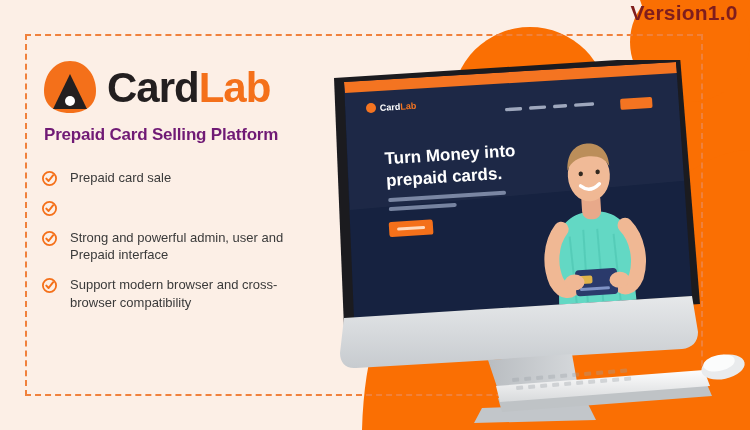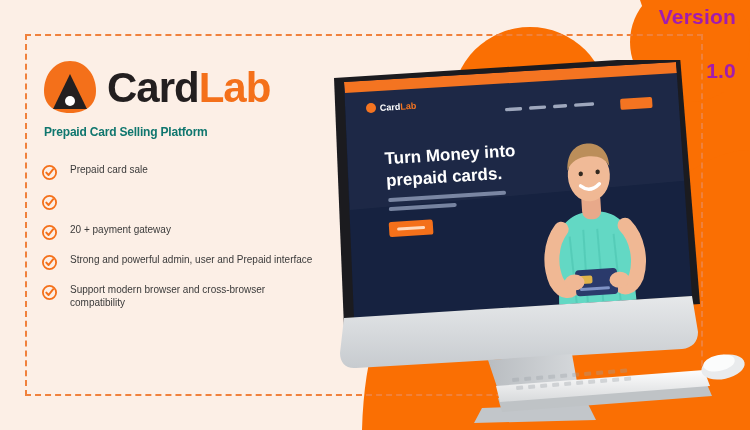--- a/index.html
+++ b/index.html
@@ -17,47 +17,47 @@
   
   .dashed-frame{
     position:absolute;left:25px;top:34px;width:674px;height:358px;
     border:2px dashed #f0813c;
     z-index:3;pointer-events:none;
   }
 
   
   .version-badge{
     position:absolute;right:14px;top:2px;width:104px;height:84px;
-    z-index:6;display:flex;flex-direction:column;align-items:flex-end;justify-content:center;
-    color:#a21caf;line-height:1.06;text-align:center;
+    z-index:6;display:flex;flex-direction:row;align-items:flex-start;justify-content:center;
+    color:#7f1d1d;line-height:1.06;text-align:center;
   }
   .version-badge .v-word{font-size:21px;font-weight:bold;letter-spacing:.2px;}
-  .version-badge .v-num{font-size:21px;font-weight:bold;letter-spacing:.2px;margin-top:32px;}
+  .version-badge .v-num{font-size:21px;font-weight:bold;letter-spacing:.2px;}
 
   
   .left-col{position:absolute;left:42px;top:58px;width:300px;z-index:5;}
 
   .brand-row{display:flex;align-items:center;gap:9px;height:60px;}
   .brand-mark{position:relative;width:56px;height:58px;flex:0 0 56px;}
   .wordmark{font-size:42px;font-weight:bold;letter-spacing:-1px;line-height:1;}
   .wm-card{color:#231f20;}
   .wm-lab{color:#f4701a;}
 
   .tagline{
     margin-top:7px;margin-left:2px;
-    font-size:12px;font-weight:bold;color:#0f766e;letter-spacing:-.2px;
+    font-size:17px;font-weight:bold;color:#701a75;letter-spacing:-.2px;
   }
 
   .feature-list{margin-top:24px;list-style:none;padding:0;}
   .feature-item{
     display:flex;align-items:flex-start;gap:13px;margin-bottom:13px;
   }
   .check-icon{flex:0 0 15px;width:15px;height:15px;margin-top:2px;}
   .feature-text{
-    font-size:10px;color:#3a3a3a;line-height:1.32;max-width:245px;
+    font-size:13px;color:#3a3a3a;line-height:1.32;max-width:245px;
   }
 
   
   .computer{position:absolute;left:320px;top:60px;width:430px;height:370px;z-index:4;}
 </style>
 </head>
 <body>
 
 <div class="stage">
 
@@ -106,29 +106,20 @@
         </span>
         <span class="feature-text">Prepaid card sale</span>
       </li>
       <li class="feature-item">
         <span class="check-icon">
           <svg width="15" height="15" viewBox="0 0 15 15">
             <circle cx="7.5" cy="7.5" r="6.6" fill="none" stroke="#f4701a" stroke-width="1.8"></circle>
             <path d="M4.3,7.6 L6.6,10 L11.2,4.2" fill="none" stroke="#f4701a" stroke-width="2" stroke-linecap="round" stroke-linejoin="round"></path>
           </svg>
         </span>
-      </li>
-      <li class="feature-item">
-        <span class="check-icon">
-          <svg width="15" height="15" viewBox="0 0 15 15">
-            <circle cx="7.5" cy="7.5" r="6.6" fill="none" stroke="#f4701a" stroke-width="1.8"></circle>
-            <path d="M4.3,7.6 L6.6,10 L11.2,4.2" fill="none" stroke="#f4701a" stroke-width="2" stroke-linecap="round" stroke-linejoin="round"></path>
-          </svg>
-        </span>
-        <span class="feature-text">20 + payment gateway</span>
       </li>
       <li class="feature-item">
         <span class="check-icon">
           <svg width="15" height="15" viewBox="0 0 15 15">
             <circle cx="7.5" cy="7.5" r="6.6" fill="none" stroke="#f4701a" stroke-width="1.8"></circle>
             <path d="M4.3,7.6 L6.6,10 L11.2,4.2" fill="none" stroke="#f4701a" stroke-width="2" stroke-linecap="round" stroke-linejoin="round"></path>
           </svg>
         </span>
         <span class="feature-text">Strong and powerful admin, user and Prepaid interface</span>
       </li>

